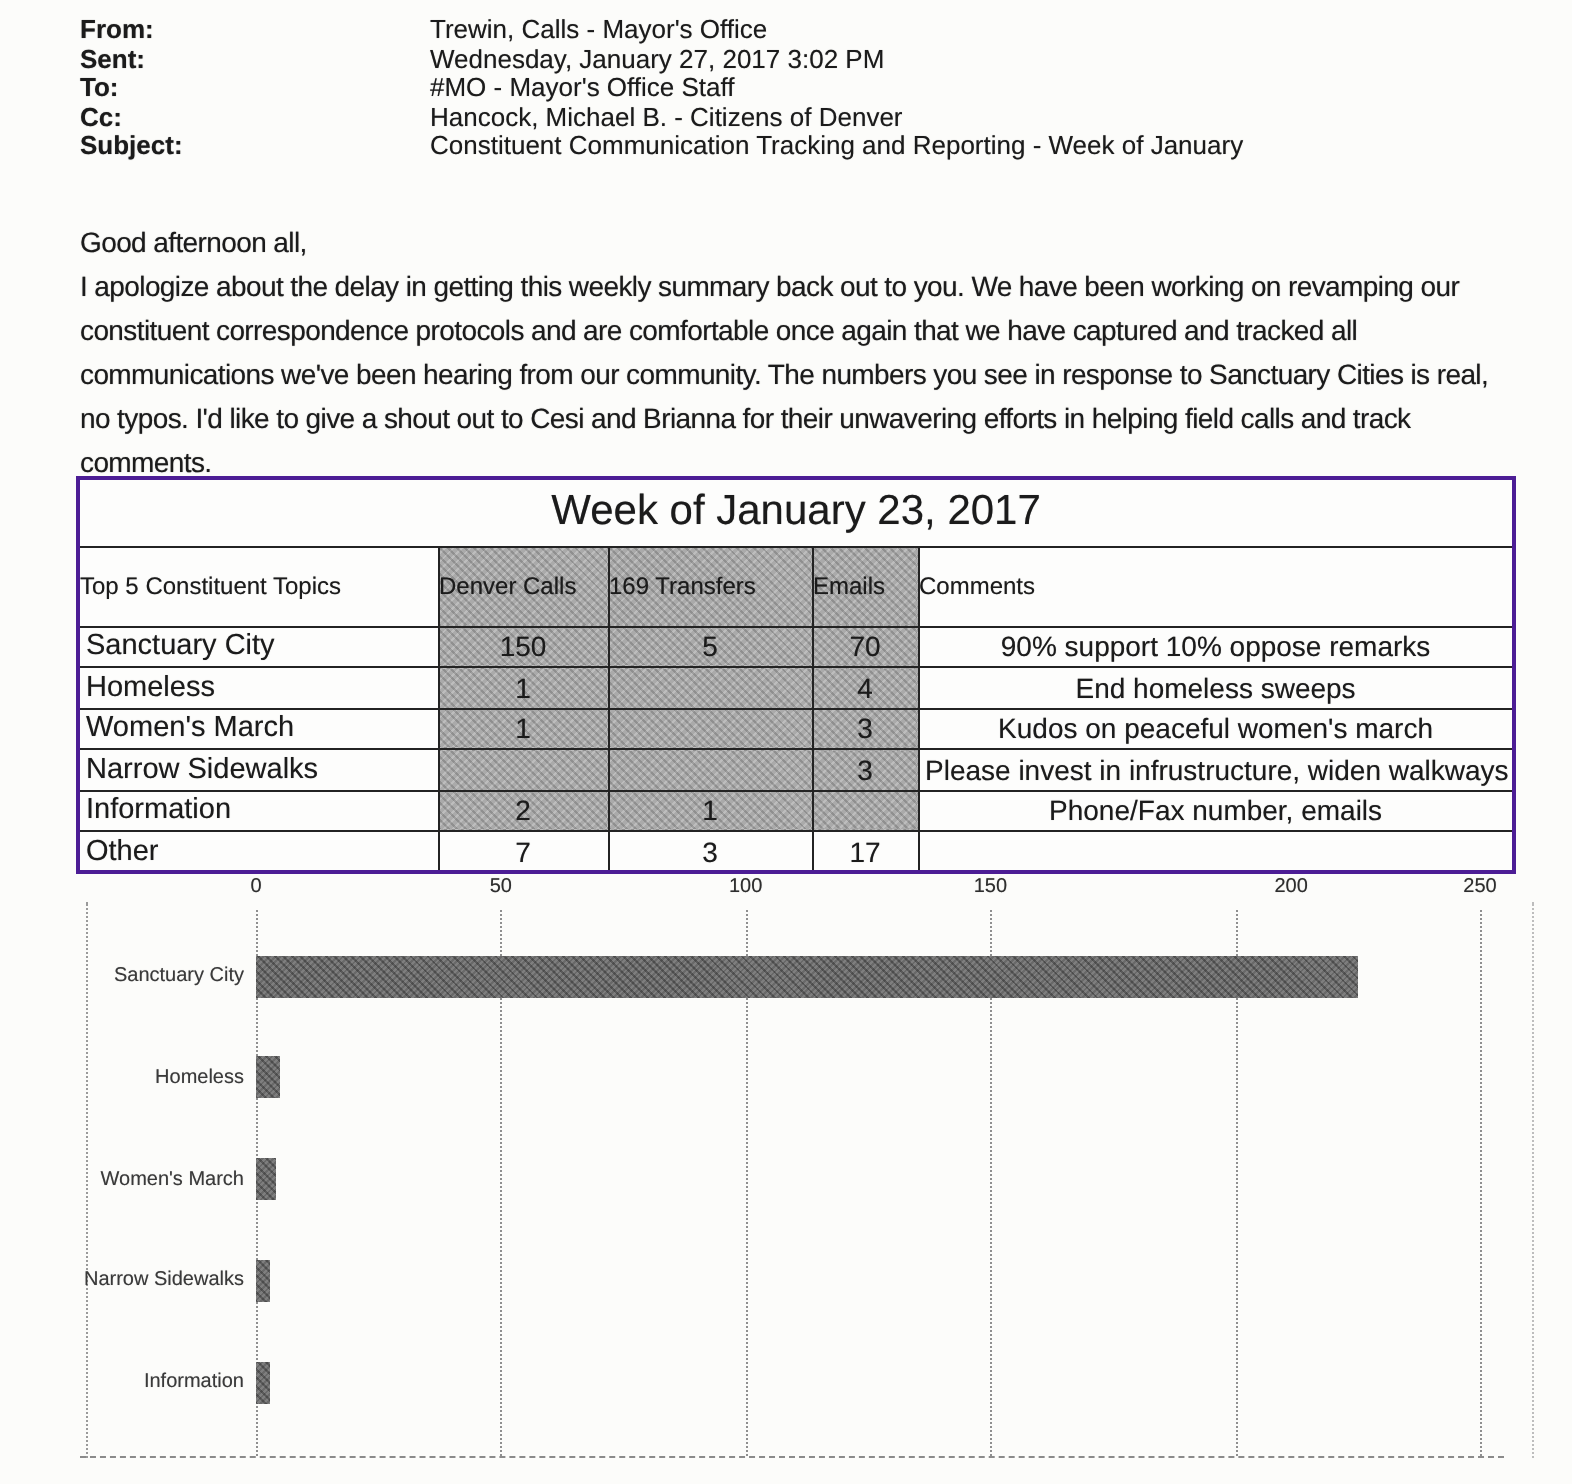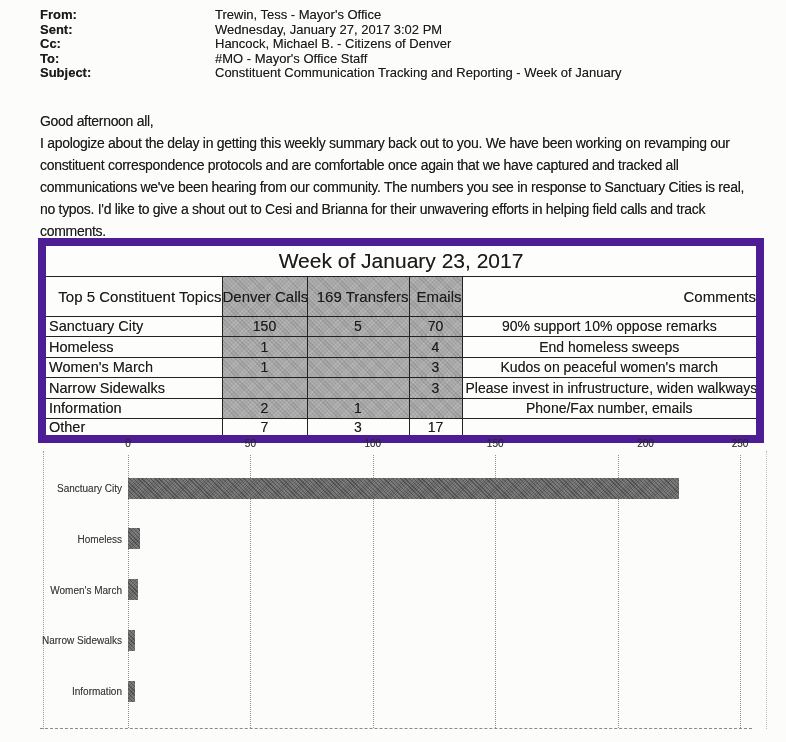--- a/index.html
+++ b/index.html
@@ -27,34 +27,34 @@
     position: absolute; left: 40px; top: 110px; width: 750px;
     font-size: 14px; letter-spacing: -0.3px; line-height: 22px;
     text-shadow: 0 0 0.5px rgba(0,0,0,0.5);
   }
   .body-text .para { white-space: pre-line; }
 
   
   table.doc-table {
     position: absolute; left: 38px; top: 238px; width: 718px;
     border-collapse: collapse; table-layout: fixed;
-    border: 8px solid #4c1d95;
+    border: 2px solid #4c1d95;
     background: #fdfdfc;
   }
   table.doc-table td, table.doc-table th {
     border: 1.5px solid #232323;
     font-weight: normal;
     overflow: hidden; white-space: nowrap;
     text-shadow: 0 0 0.4px rgba(0,0,0,0.45);
   }
   .t-title {
     height: 34px; text-align: center; font-weight: bold; font-size: 21px;
     text-shadow: 0 0 0.7px rgba(0,0,0,0.7);
   }
-  .t-head td { height: 40px; text-align: right; font-size: 15px; }
+  .t-head td { height: 40px; text-align: left; font-size: 12px; }
   .t-row td { height: 20.5px; font-size: 14px; padding: 0 3px; }
   .t-row td.topic { text-align: left; font-size: 14.5px; }
   .t-row td.num { text-align: center; }
   .t-row td.comment { text-align: center; }
   .shade {
     background-color: #aaaaaa;
     background-image:
       repeating-linear-gradient(45deg, rgba(0,0,0,0.16) 0 1px, transparent 1px 3px),
       repeating-linear-gradient(-45deg, rgba(255,255,255,0.22) 0 1px, transparent 1px 3px);
   }
@@ -92,33 +92,33 @@
   }
 </style>
 </head>
 <body>
 
 <div class="page">
 
   <div class="email-headers">
     <div class="hrow">
       <span class="hlabel">From:</span>
-      <span class="hvalue">Trewin, Tess - Mayor's Office</span>
+      <span class="hvalue">Trewin, Calls - Mayor's Office</span>
     </div>
     <div class="hrow">
       <span class="hlabel">Sent:</span>
       <span class="hvalue">Wednesday, January 27, 2017 3:02 PM</span>
     </div>
     <div class="hrow">
+      <span class="hlabel">To:</span>
+      <span class="hvalue">#MO - Mayor's Office Staff</span>
+    </div>
+    <div class="hrow">
       <span class="hlabel">Cc:</span>
       <span class="hvalue">Hancock, Michael B. - Citizens of Denver</span>
-    </div>
-    <div class="hrow">
-      <span class="hlabel">To:</span>
-      <span class="hvalue">#MO - Mayor's Office Staff</span>
     </div>
     <div class="hrow">
       <span class="hlabel">Subject:</span>
       <span class="hvalue">Constituent Communication Tracking and Reporting - Week of January</span>
     </div>
   </div>
 
   <div class="body-text">
     <div class="para">Good afternoon all,</div>
     <div class="para">I apologize about the delay in getting this weekly summary back out to you. We have been working on revamping our

